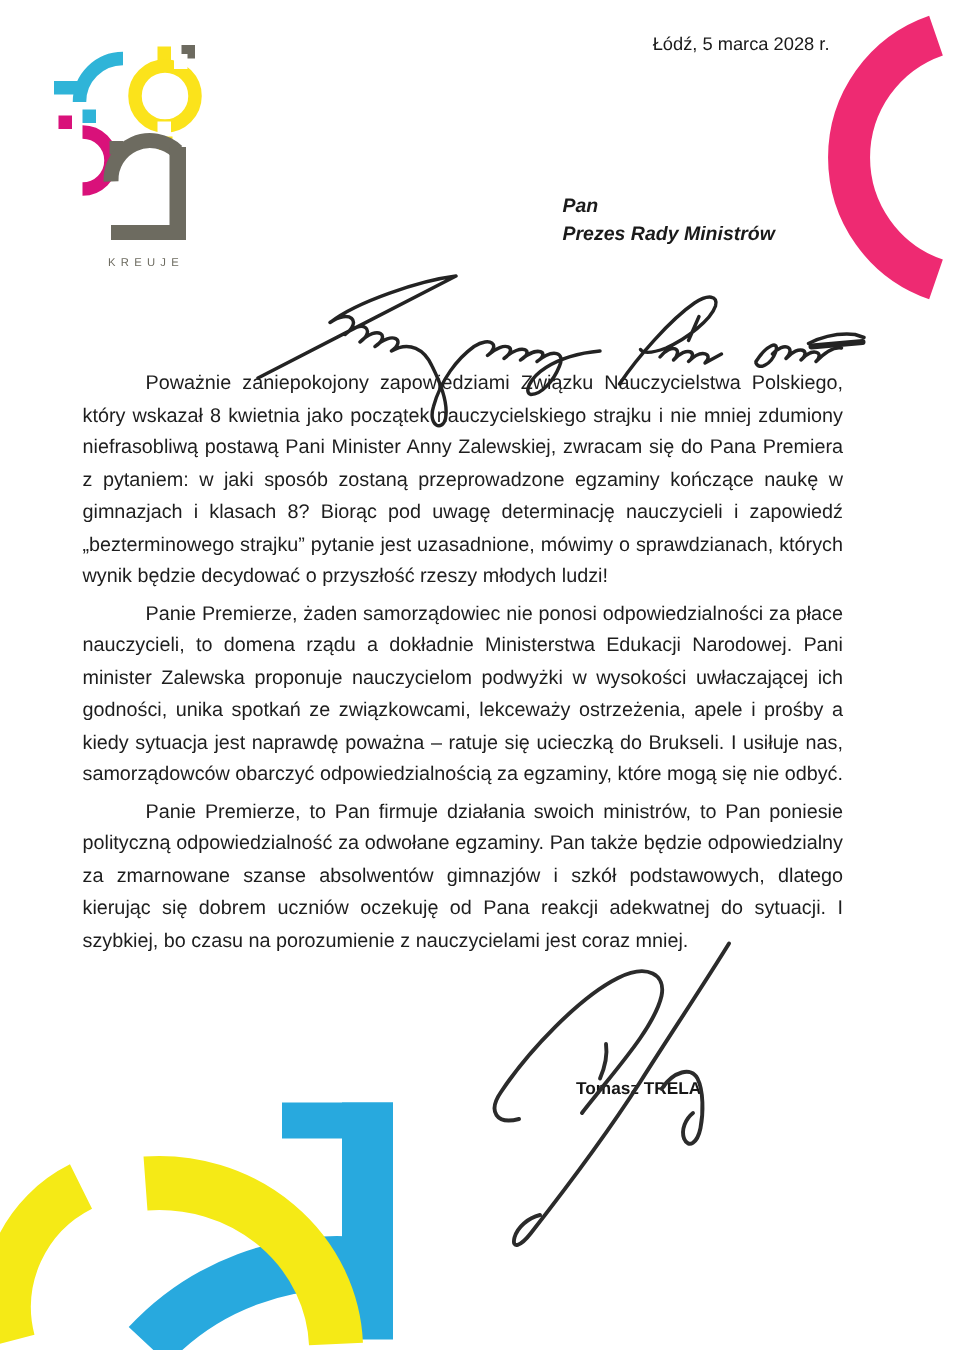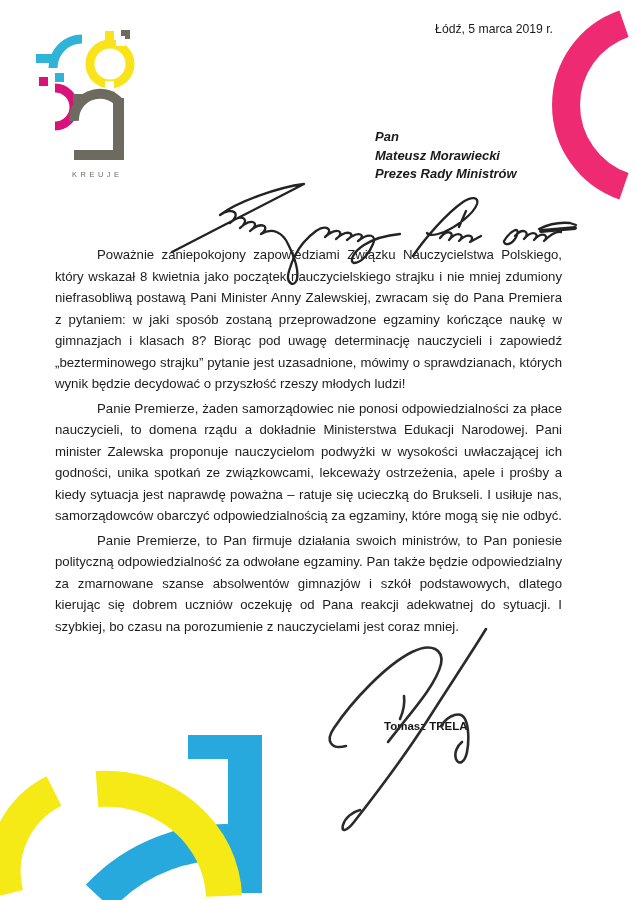--- a/index.html
+++ b/index.html
@@ -77,25 +77,24 @@
     <rect x="17" y="49" width="9" height="9" fill="#d9117a"></rect>
     <path d="M 33 60 A 19 19 0 0 1 33 98" fill="none" stroke="#d9117a" stroke-width="9"></path>
 
     <rect x="51" y="66" width="9" height="9" fill="#6d6b60"></rect>
     <path d="M 52 93 A 26 26 0 0 1 96 73" fill="none" stroke="#6d6b60" stroke-width="10"></path>
     <rect x="91" y="70" width="11" height="62" fill="#6d6b60"></rect>
     <rect x="52" y="122" width="50" height="10" fill="#6d6b60"></rect>
   </svg>
   <div class="logo-caption">KREUJE</div>
 
-  <div class="dateline">Łódź, 5 marca 2019 r.</div>
+  <div class="dateline">Łódź, 5 marca 2028 r.</div>
 
   <div class="recipient">
     <div>Pan</div>
-    <div>Mateusz Morawiecki</div>
     <div>Prezes Rady Ministrów</div>
   </div>
 
   <div class="sender">
   </div>
 
   <div class="body-text">
     <p>Poważnie zaniepokojony zapowiedziami Związku Nauczycielstwa Polskiego, który wskazał 8 kwietnia jako początek nauczycielskiego strajku i nie mniej zdumiony niefrasobliwą postawą Pani Minister Anny Zalewskiej, zwracam się do Pana Premiera z pytaniem: w jaki sposób zostaną przeprowadzone egzaminy kończące naukę w gimnazjach i klasach 8? Biorąc pod uwagę determinację nauczycieli i zapowiedź „bezterminowego strajku” pytanie jest uzasadnione, mówimy o sprawdzianach, których wynik będzie decydować o przyszłość rzeszy młodych ludzi!</p>
     <p>Panie Premierze, żaden samorządowiec nie ponosi odpowiedzialności za płace nauczycieli, to domena rządu a dokładnie Ministerstwa Edukacji Narodowej. Pani minister Zalewska proponuje nauczycielom podwyżki w wysokości uwłaczającej ich godności, unika spotkań ze związkowcami, lekceważy ostrzeżenia, apele i prośby a kiedy sytuacja jest naprawdę poważna – ratuje się ucieczką do Brukseli. I usiłuje nas, samorządowców obarczyć odpowiedzialnością za egzaminy, które mogą się nie odbyć.</p>
     <p>Panie Premierze, to Pan firmuje działania swoich ministrów, to Pan poniesie polityczną odpowiedzialność za odwołane egzaminy. Pan także będzie odpowiedzialny za zmarnowane szanse absolwentów gimnazjów i szkół podstawowych, dlatego kierując się dobrem uczniów oczekuję od Pana reakcji adekwatnej do sytuacji. I szybkiej, bo czasu na porozumienie z nauczycielami jest coraz mniej.</p>

